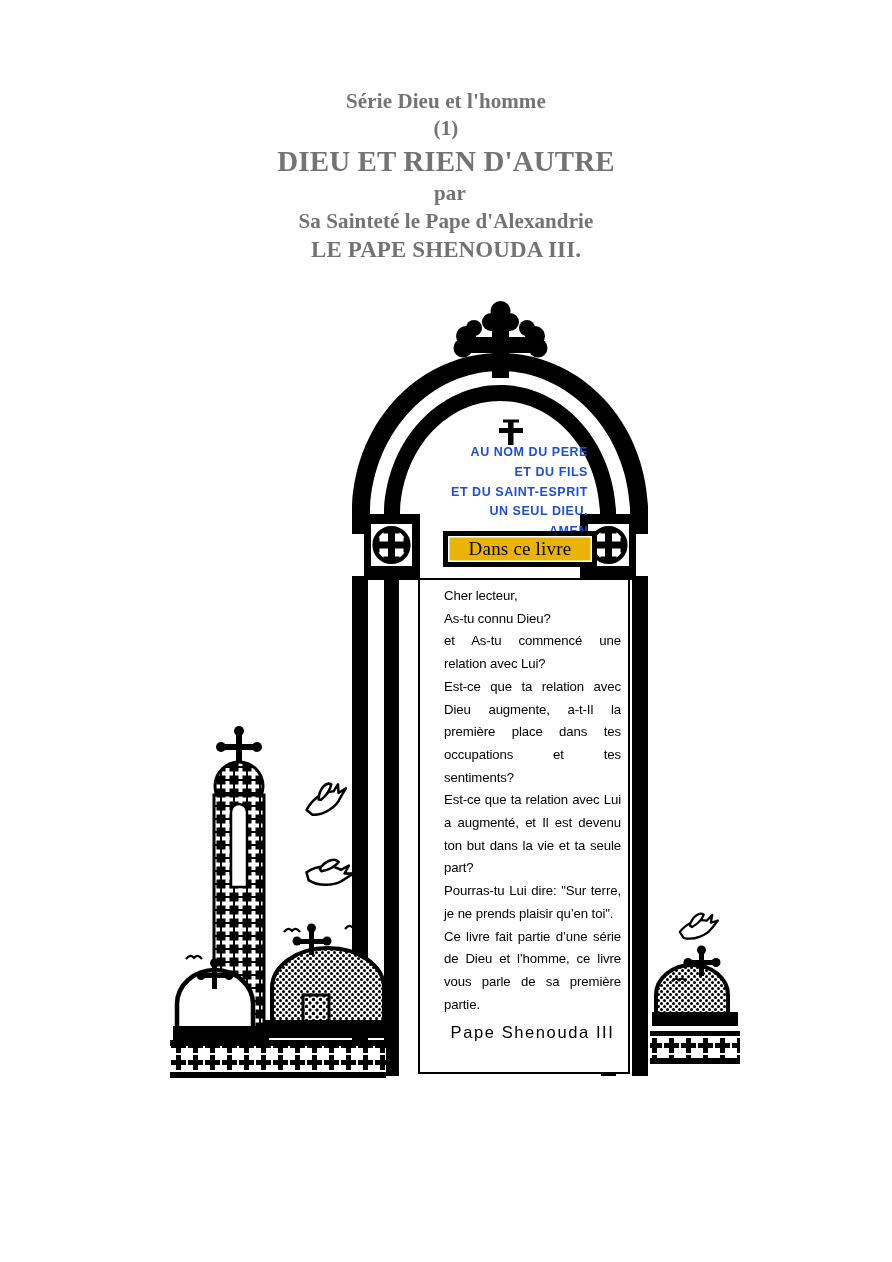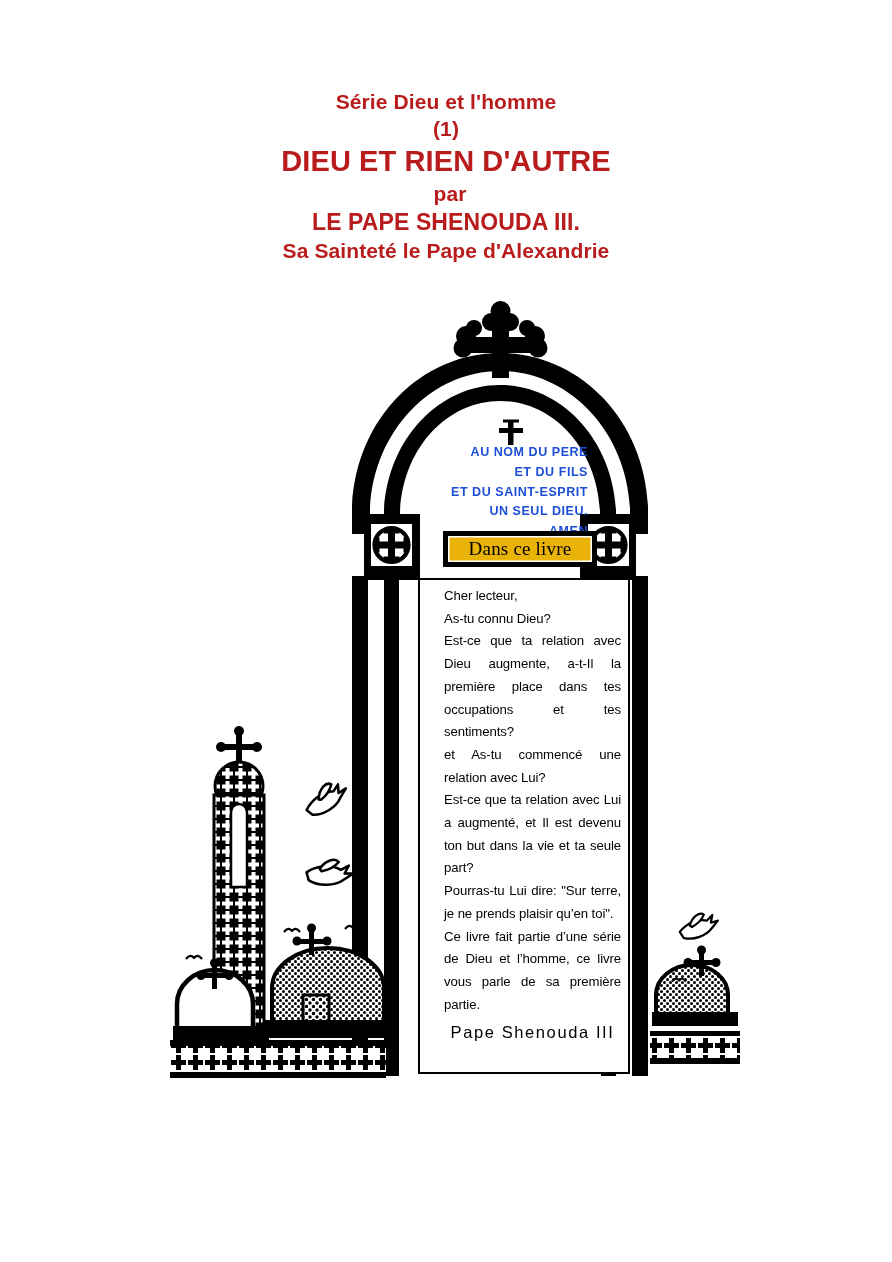--- a/index.html
+++ b/index.html
@@ -12,23 +12,23 @@
     position:relative;
   }
   .page{position:absolute;inset:0;}
 
   
   .title-block{
     position:absolute;left:0;top:88px;width:892px;
     text-align:center;
   }
   .title-line{
-    font-family:Liberation Sans, sans-serif;
+    font-family:Liberation Serif, serif;
     font-weight:bold;
-    color:#b91c1c;
+    color:#737373;
     line-height:1.30;
     letter-spacing:0.1px;
   }
   .tl-1{font-size:21px;}
   .tl-2{font-size:21px;}
   .tl-3{font-size:29px;}
   .tl-4{font-size:21px;padding-left:8px;}
   .tl-5{font-size:21px;}
   .tl-6{font-size:23px;}
 
@@ -103,22 +103,22 @@
 </head>
 <body>
 
 <div class="page">
 
   <div class="title-block">
     <div class="title-line tl-1">Série Dieu et l'homme</div>
     <div class="title-line tl-2">(1)</div>
     <div class="title-line tl-3">DIEU ET RIEN D'AUTRE</div>
     <div class="title-line tl-4">par</div>
+    <div class="title-line tl-5">Sa Sainteté le Pape d'Alexandrie</div>
     <div class="title-line tl-6">LE PAPE SHENOUDA III.</div>
-    <div class="title-line tl-5">Sa Sainteté le Pape d'Alexandrie</div>
   </div>
 
   <div class="illus">
   <svg width="892" height="1262" viewBox="0 0 892 1262" xmlns="http://www.w3.org/2000/svg">
     <defs>
 
       <pattern id="frieze" width="17" height="17" patternUnits="userSpaceOnUse">
         <rect width="17" height="17" fill="#fff"></rect>
         <path d="M6 1h5v5h5v5h-5v5H6v-5H1V6h5z" fill="#000"></path>
       </pattern>
@@ -335,21 +335,21 @@
     <div>AMEN</div>
   </div>
 
   <div class="banner">
     <span>Dans ce livre</span>
   </div>
 
   <div class="panel">
     <p class="nojust">Cher lecteur,</p>
     <p class="nojust">As-tu connu Dieu?</p>
+    <p>et As-tu commencé une relation avec Lui?</p>
     <p>Est-ce que ta relation avec Dieu augmente, a-t-Il la première place dans tes occupations et tes sentiments?</p>
-    <p>et As-tu commencé une relation avec Lui?</p>
     <p>Est-ce que ta relation avec Lui a augmenté, et Il est devenu ton but dans la vie et ta seule part?</p>
     <p>Pourras-tu Lui dire: "Sur terre, je ne prends plaisir qu’en toi".</p>
     <p>Ce livre fait partie d’une série de Dieu et l’homme, ce livre vous parle  de sa première partie.</p>
     <div class="signature">Pape Shenouda III</div>
   </div>
 
 </div>
 
 </body></html>

